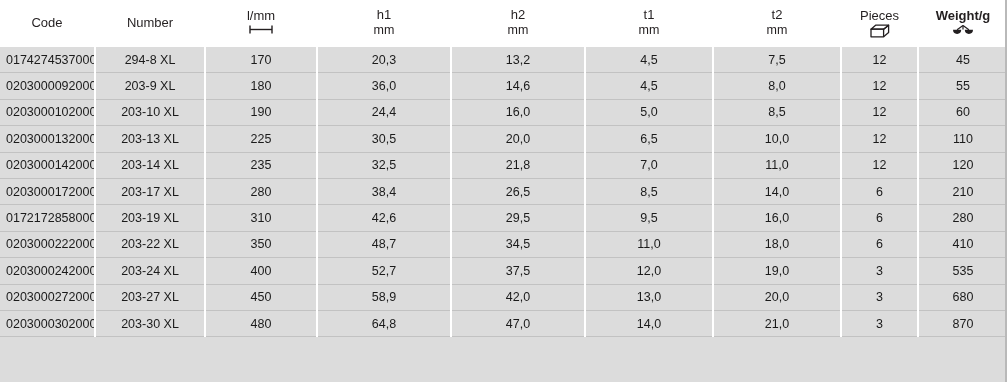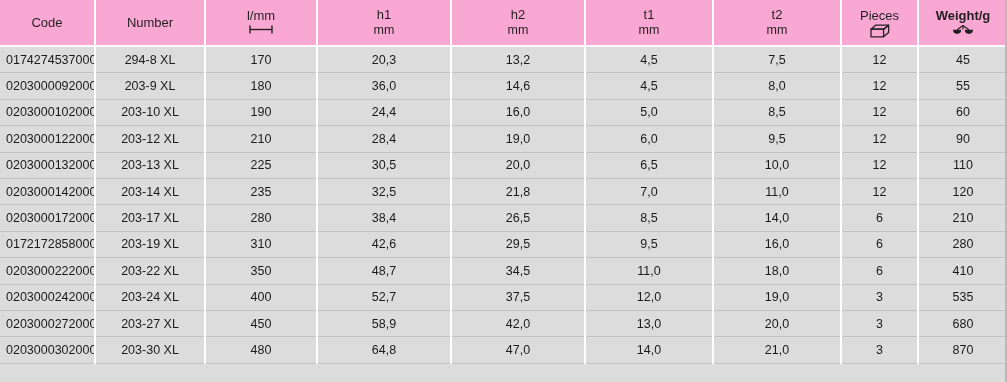--- a/index.html
+++ b/index.html
@@ -26,21 +26,21 @@
   table.spec-table {
     width: 1007px;
     border-collapse: collapse;
     table-layout: fixed;
     font-size: 12.5px;
     color: #1b1b1b;
   }
 
   
   thead th {
-    background: #f9a8d4;
+    background: #ffffff;
     color: #231f20;
     font-weight: normal;
     font-size: 13px;
     text-align: left;
     vertical-align: middle;
     height: 41px;
     padding: 2px 4px;
     border-right: 2px solid #ffffff;
     border-bottom: 2px solid #ffffff;
     line-height: 1.18;
@@ -234,31 +234,20 @@
           <td>203-10 XL</td>
           <td>190</td>
           <td>24,4</td>
           <td>16,0</td>
           <td>5,0</td>
           <td>8,5</td>
           <td>12</td>
           <td>60</td>
         </tr>
         <tr>
-          <td>0203000122000</td>
-          <td>203-12 XL</td>
-          <td>210</td>
-          <td>28,4</td>
-          <td>19,0</td>
-          <td>6,0</td>
-          <td>9,5</td>
-          <td>12</td>
-          <td>90</td>
-        </tr>
-        <tr>
           <td>0203000132000</td>
           <td>203-13 XL</td>
           <td>225</td>
           <td>30,5</td>
           <td>20,0</td>
           <td>6,5</td>
           <td>10,0</td>
           <td>12</td>
           <td>110</td>
         </tr>

